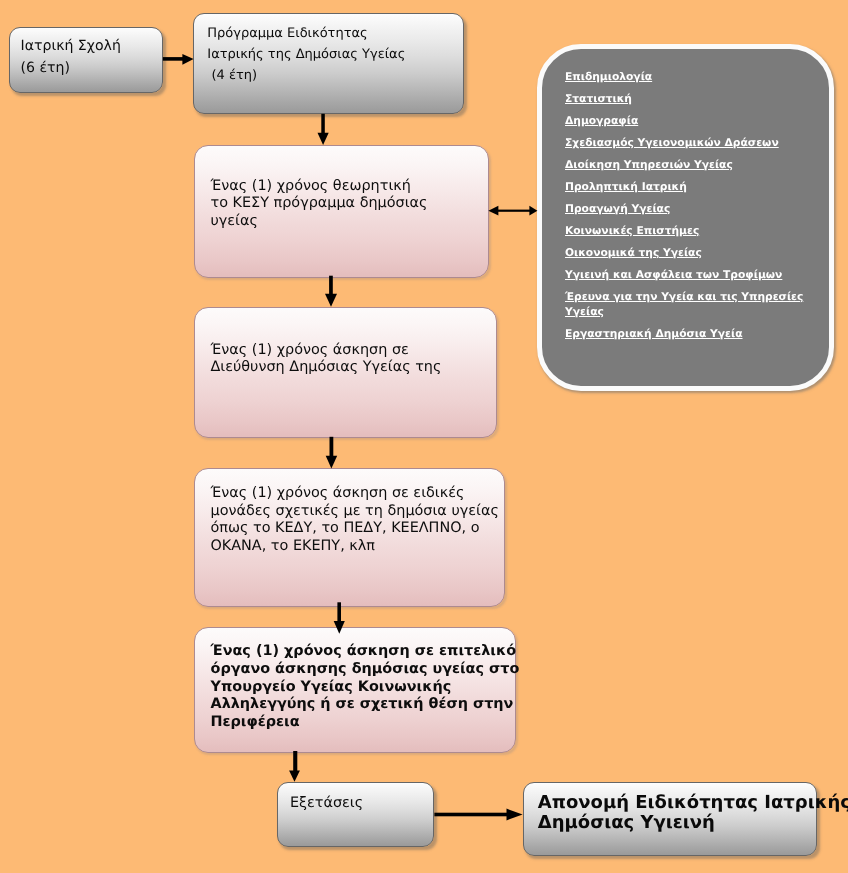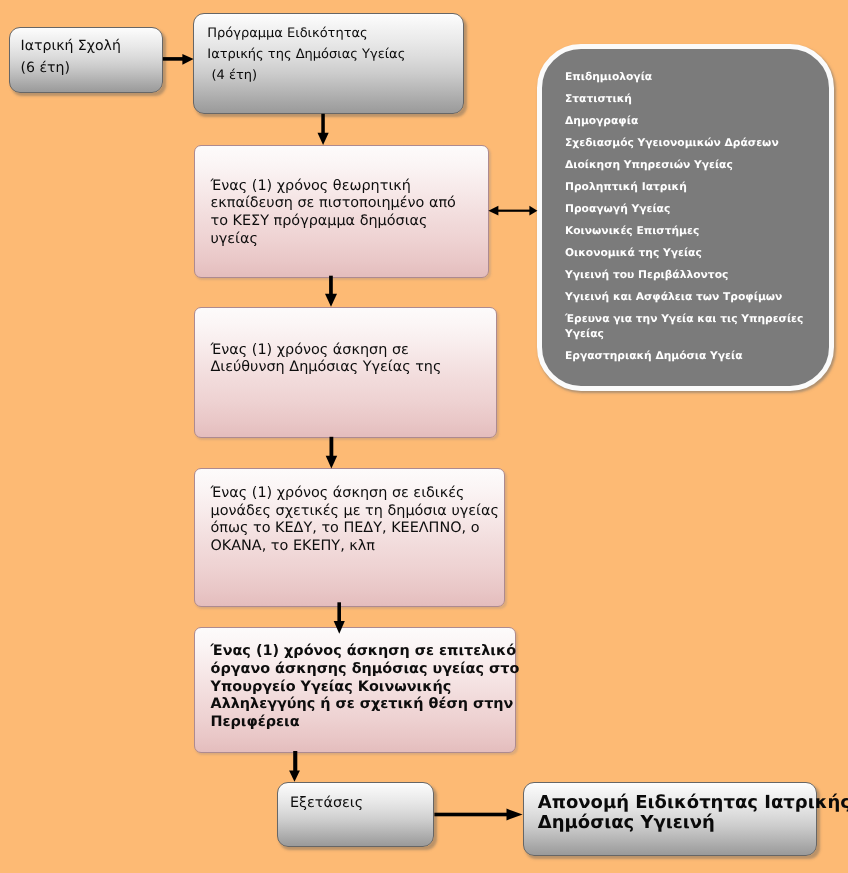--- a/index.html
+++ b/index.html
@@ -10,34 +10,34 @@
        text-rendering:geometricPrecision;}
   #canvas{position:relative;width:848px;height:873px;background:#fdba74;}
   .node{position:absolute;box-sizing:border-box;}
   .gray{
     background:linear-gradient(180deg,#fdfdfd 0%,#f4f4f4 12%,#e9e9e9 28%,#dcdcdc 44%,#cccccc 60%,#b8b8b8 76%,#a6a6a6 90%,#9a9a9a 100%);
     border:1.3px solid #666666;border-radius:11px;
     box-shadow:2.5px 3px 2.5px rgba(90,90,90,0.42);
   }
   .pink{
     background:linear-gradient(180deg,#fdfbfb 0%,#fbf5f5 14%,#f7e9e9 34%,#f2dcdc 54%,#eed2d2 72%,#e9c7c7 88%,#e4bdbd 100%);
-    border:1.3px solid #ad8a90;border-radius:7px;
+    border:1.3px solid #ad8a90;border-radius:14px;
     box-shadow:1.5px 2px 2px rgba(150,135,135,0.30);
   }
   .txtblock{position:absolute;}
   .ln{white-space:pre;}
     .body-txt .ln{color:#0d0d0d;font-size:14.4px;line-height:17.7px;}
   .hdr-txt .ln{color:#0a0a0a;font-size:13px;font-weight:normal;line-height:20.8px;}
   .plain-txt .ln{color:#0d0d0d;font-size:14.1px;line-height:22.2px;}
   .exam-txt .ln{color:#0d0d0d;font-size:14.4px;line-height:20px;}
   .award-txt .ln{color:#0a0a0a;font-size:18px;font-weight:bold;line-height:19.4px;}
   .panel{position:absolute;background:#7b7b7b;border:5px solid #fbfbfb;border-radius:44px;
          box-shadow:1.5px 2px 2.5px rgba(110,110,110,0.55);box-sizing:border-box;}
   .panel-inner{position:absolute;left:23px;top:20.5px;width:250px;}
-  .subj{color:#ffffff;font-weight:bold;font-size:10.7px;line-height:14.7px;margin-bottom:7.35px;}
+  .subj{color:#ffffff;font-weight:bold;font-size:10.7px;line-height:14.7px;margin-bottom:7.35px;text-decoration:underline;}
   svg.arrows{position:absolute;left:0;top:0;width:848px;height:873px;pointer-events:none;}
 </style>
 </head>
 <body>
 
 <div id="canvas">
 
   <div class="node gray" style="left:8.5px;top:27px;width:154.5px;height:65.5px;">
     <div class="txtblock plain-txt" style="left:11px;top:6.5px;">
       <div class="ln">Ιατρική Σχολή</div>
@@ -49,21 +49,20 @@
     <div class="txtblock hdr-txt" style="left:13.8px;top:10px;">
       <div class="ln">Πρόγραμμα Ειδικότητας</div>
       <div class="ln">Ιατρικής της Δημόσιας Υγείας</div>
       <div class="ln"> (4 έτη)</div>
     </div>
   </div>
 
   <div class="node pink" style="left:193.5px;top:144.7px;width:295px;height:133.5px;">
     <div class="txtblock body-txt" style="left:16px;top:32px;">
       <div class="ln">Ένας (1) χρόνος θεωρητική</div>
-      <div class="ln">εκπαίδευση σε πιστοποιημένο από</div>
       <div class="ln">το ΚΕΣΥ πρόγραμμα δημόσιας</div>
       <div class="ln">υγείας</div>
     </div>
   </div>
 
   <div class="node pink" style="left:193.5px;top:306.5px;width:303px;height:131.5px;">
     <div class="txtblock body-txt" style="left:16px;top:34px;">
       <div class="ln">Ένας (1) χρόνος άσκηση σε</div>
       <div class="ln">Διεύθυνση Δημόσιας Υγείας της</div>
     </div>
@@ -105,21 +104,20 @@
     <div class="panel-inner">
       <div class="subj">Επιδημιολογία</div>
       <div class="subj">Στατιστική</div>
       <div class="subj">Δημογραφία</div>
       <div class="subj">Σχεδιασμός Υγειονομικών Δράσεων</div>
       <div class="subj">Διοίκηση Υπηρεσιών Υγείας</div>
       <div class="subj">Προληπτική Ιατρική</div>
       <div class="subj">Προαγωγή Υγείας</div>
       <div class="subj">Κοινωνικές Επιστήμες</div>
       <div class="subj">Οικονομικά της Υγείας</div>
-      <div class="subj">Υγιεινή του Περιβάλλοντος</div>
       <div class="subj">Υγιεινή και Ασφάλεια των Τροφίμων</div>
       <div class="subj">Έρευνα για την Υγεία και τις Υπηρεσίες Υγείας</div>
       <div class="subj">Εργαστηριακή Δημόσια Υγεία</div>
     </div>
   </div>
 
   <svg class="arrows" viewBox="0 0 848 873">
     <g fill="#000">
       <g>
         <rect x="162.9" y="57.1" width="21" height="3.6"></rect>

